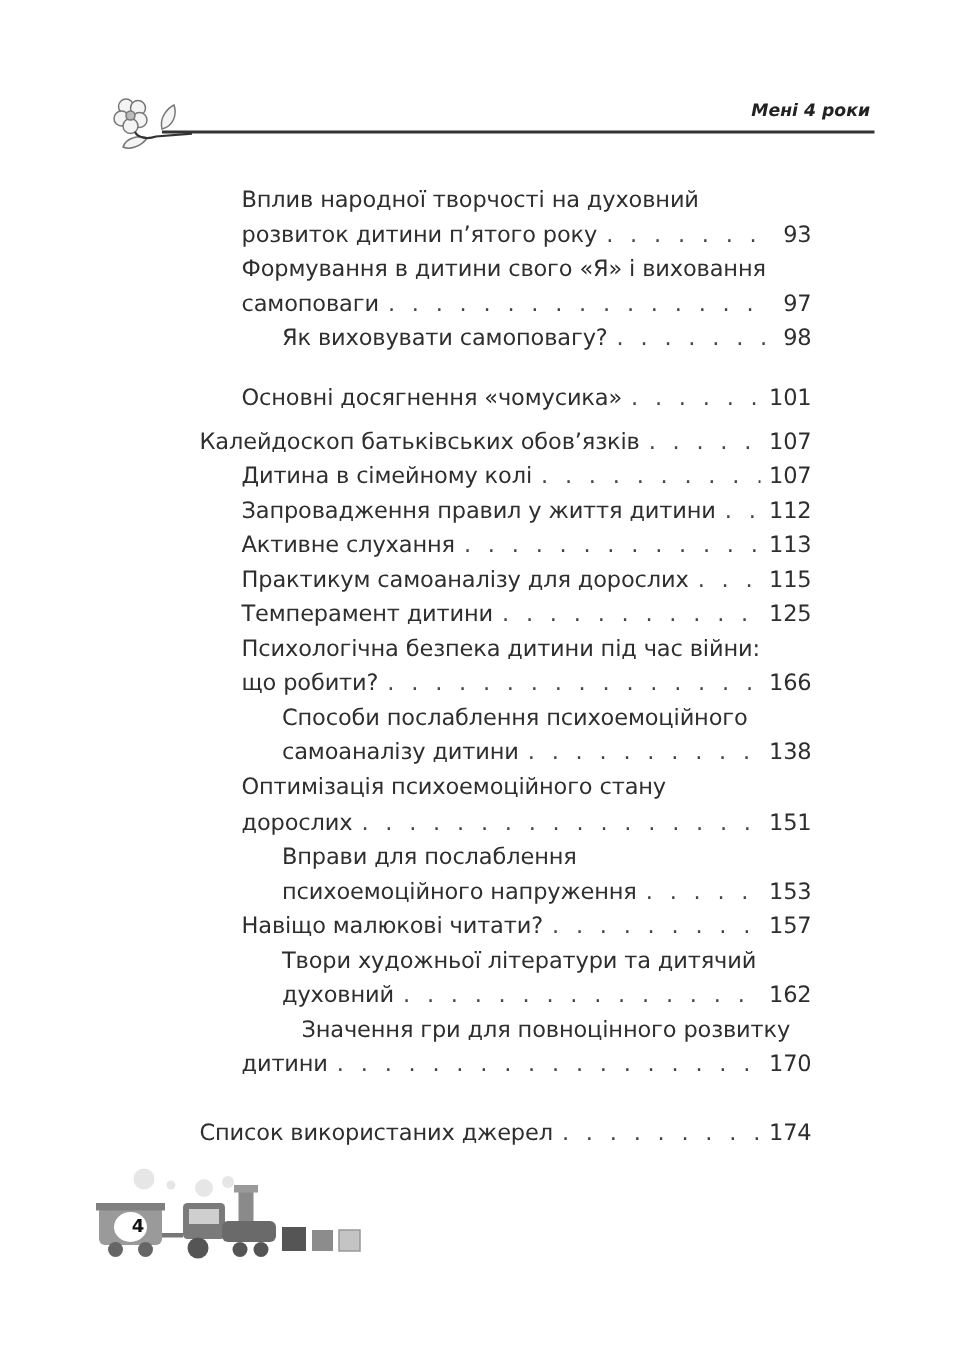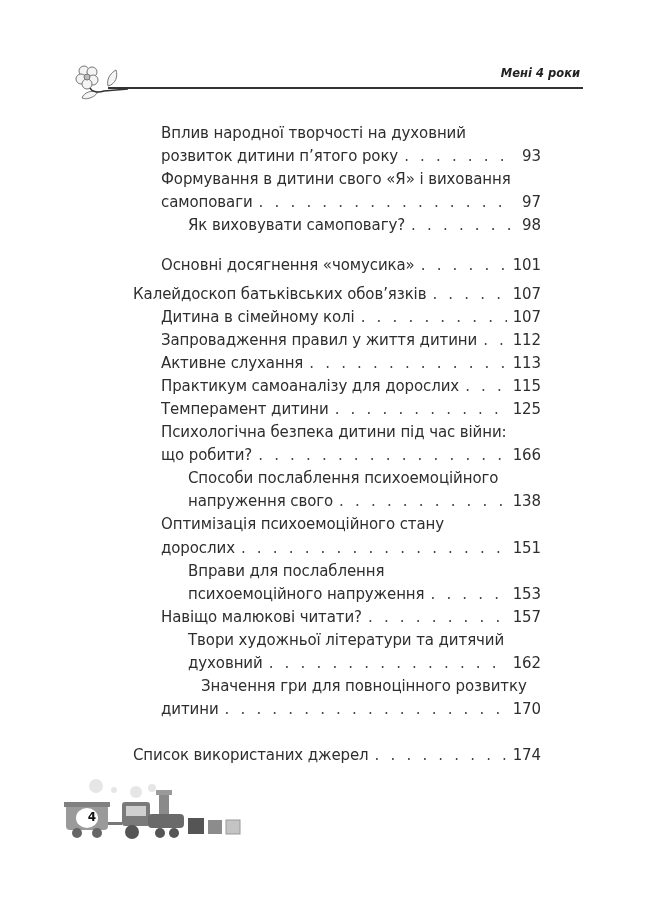--- a/index.html
+++ b/index.html
@@ -106,21 +106,21 @@
   <div class="row" style="left:161px; top:444px; width:380px;">
     <span class="t">що робити?</span>
     <span class="dots">. . . . . . . . . . . . . . . . . . . . . . . . . . . . . . . . .</span>
     <span class="p">166</span>
   </div>
 
   <div class="row" style="left:188px; top:467px;">
     <span class="t">Способи послаблення психоемоційного</span>
   </div>
   <div class="row" style="left:188px; top:490px; width:353px;">
-    <span class="t">напруження свого</span>
+    <span class="t">самоаналізу дитини</span>
     <span class="dots">. . . . . . . . . . . . . . . . . . . . . . . . . . . . . . . . .</span>
     <span class="p">138</span>
   </div>
 
   <div class="row" style="left:161px; top:513px;">
     <span class="t">Оптимізація психоемоційного стану</span>
   </div>
   <div class="row" style="left:161px; top:537px; width:380px;">
     <span class="t">дорослих</span>
     <span class="dots">. . . . . . . . . . . . . . . . . . . . . . . . . . . . . . . . .</span>

